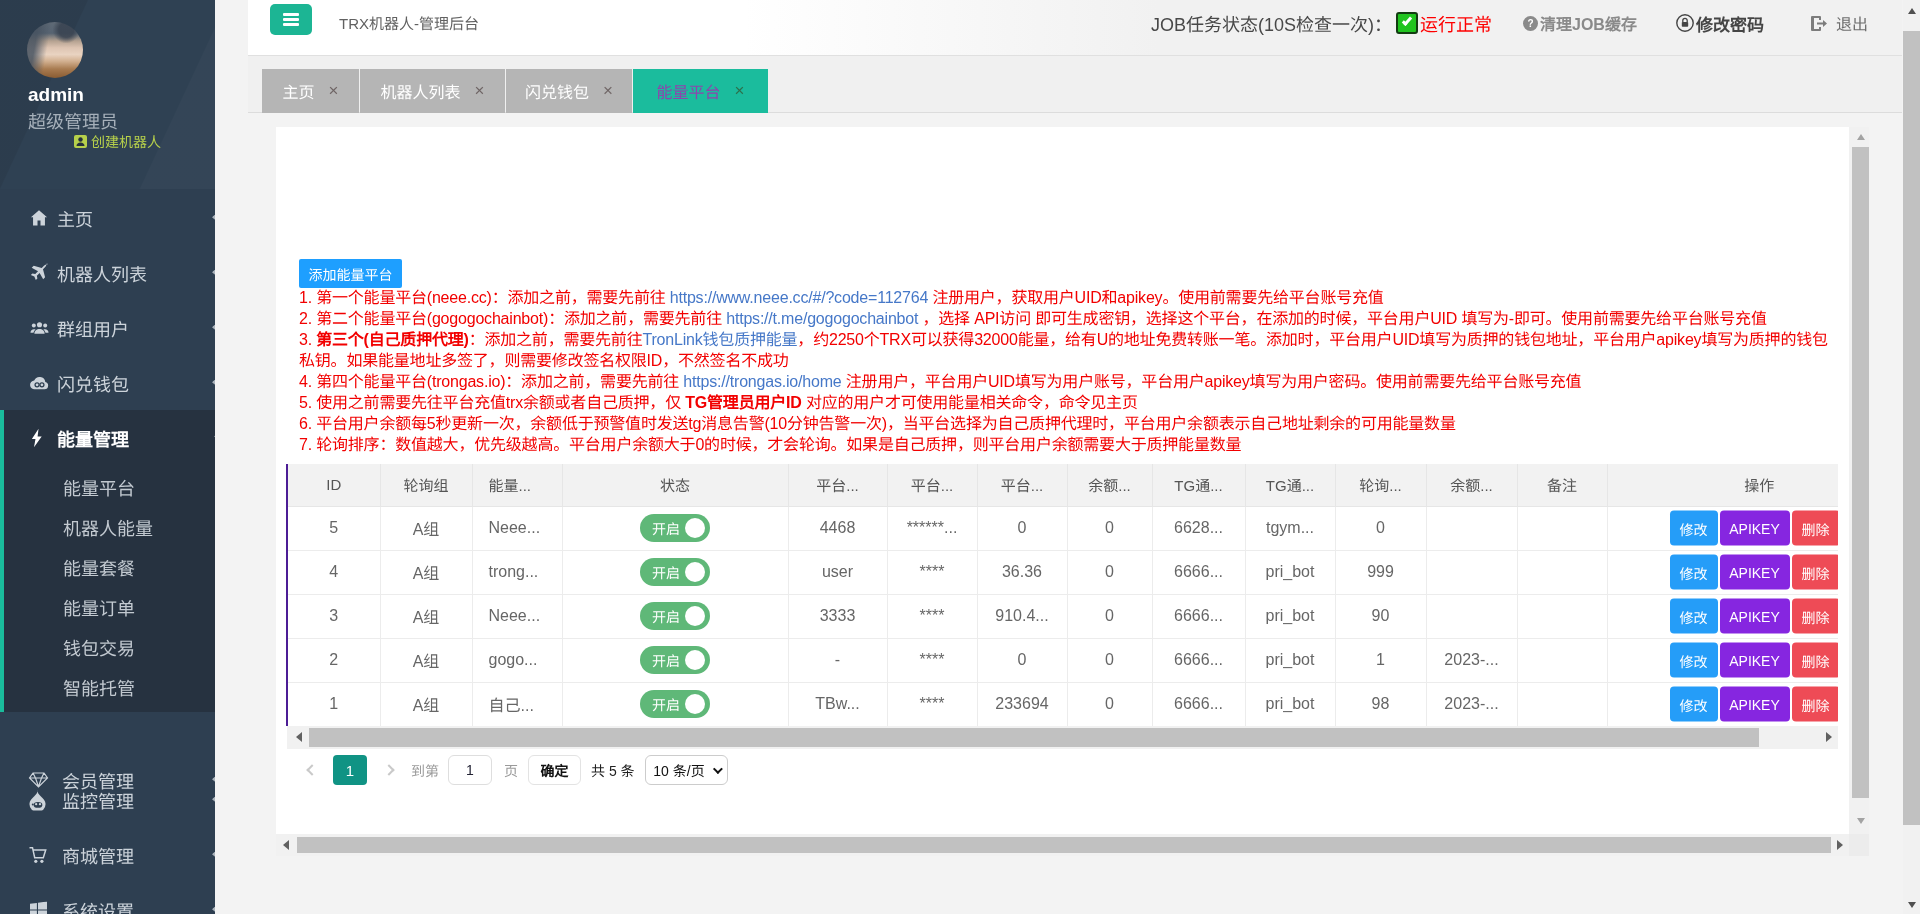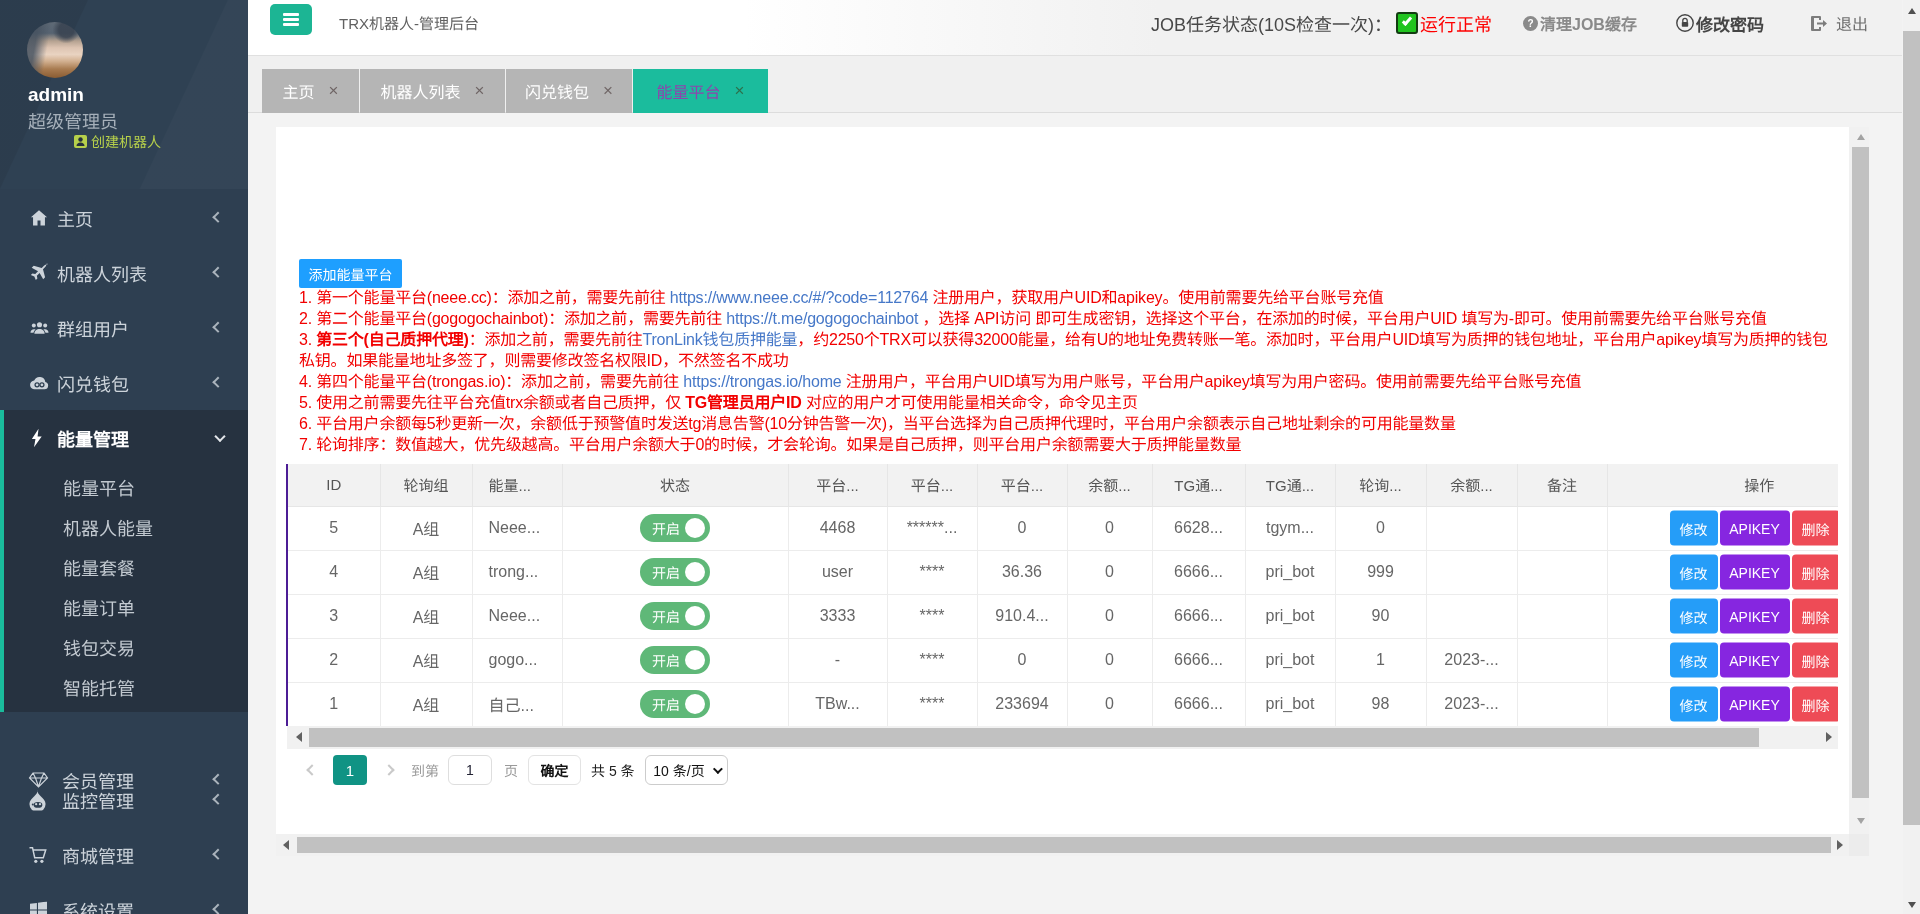--- a/index.html
+++ b/index.html
@@ -1,21 +1,21 @@
 <!DOCTYPE html>
 <html lang="zh-CN"><head>
 <meta charset="utf-8">
 <style>
 *{margin:0;padding:0;box-sizing:border-box;}
 html,body{width:1920px;height:914px;overflow:hidden;}
 body{font-family:"Liberation Sans",sans-serif;position:relative;background:#f3f3f3;}
 .abs{position:absolute;}
 
 
-#sidebar{left:0;top:0;width:248px;height:914px;background:#2e3f51;overflow:hidden;}
+#sidebar{left:0;top:0;width:215px;height:914px;background:#2e3f51;overflow:hidden;}
 #profile{left:0;top:0;width:248px;height:189px;
  background:linear-gradient(115deg,rgba(0,0,0,.07) 0 26%,rgba(0,0,0,0) 26.4%),
  linear-gradient(295deg,rgba(255,255,255,.025) 0 32%,rgba(255,255,255,0) 32.4%),#2f4153;}
 #avatar{left:27px;top:22px;width:56px;height:56px;border-radius:50%;
  background:
  radial-gradient(circle at 70% 14%, rgba(56,66,80,.85) 0 12%, rgba(56,66,80,0) 22%),
  linear-gradient(100deg, rgba(70,82,96,.85) 0 18%, rgba(70,82,96,0) 38%),
  linear-gradient(180deg,#5f6a76 0%,#566371 20%,#b5a291 34%,#ddc4b2 46%,#e9d3c1 58%,#d2b090 70%,#a87b50 84%,#8a5c33 100%);}
 .uname{left:28px;top:84px;font-size:19px;font-weight:bold;color:#fff;}
 .urole{left:28px;top:107px;font-size:18px;color:#a6b0ba;}

